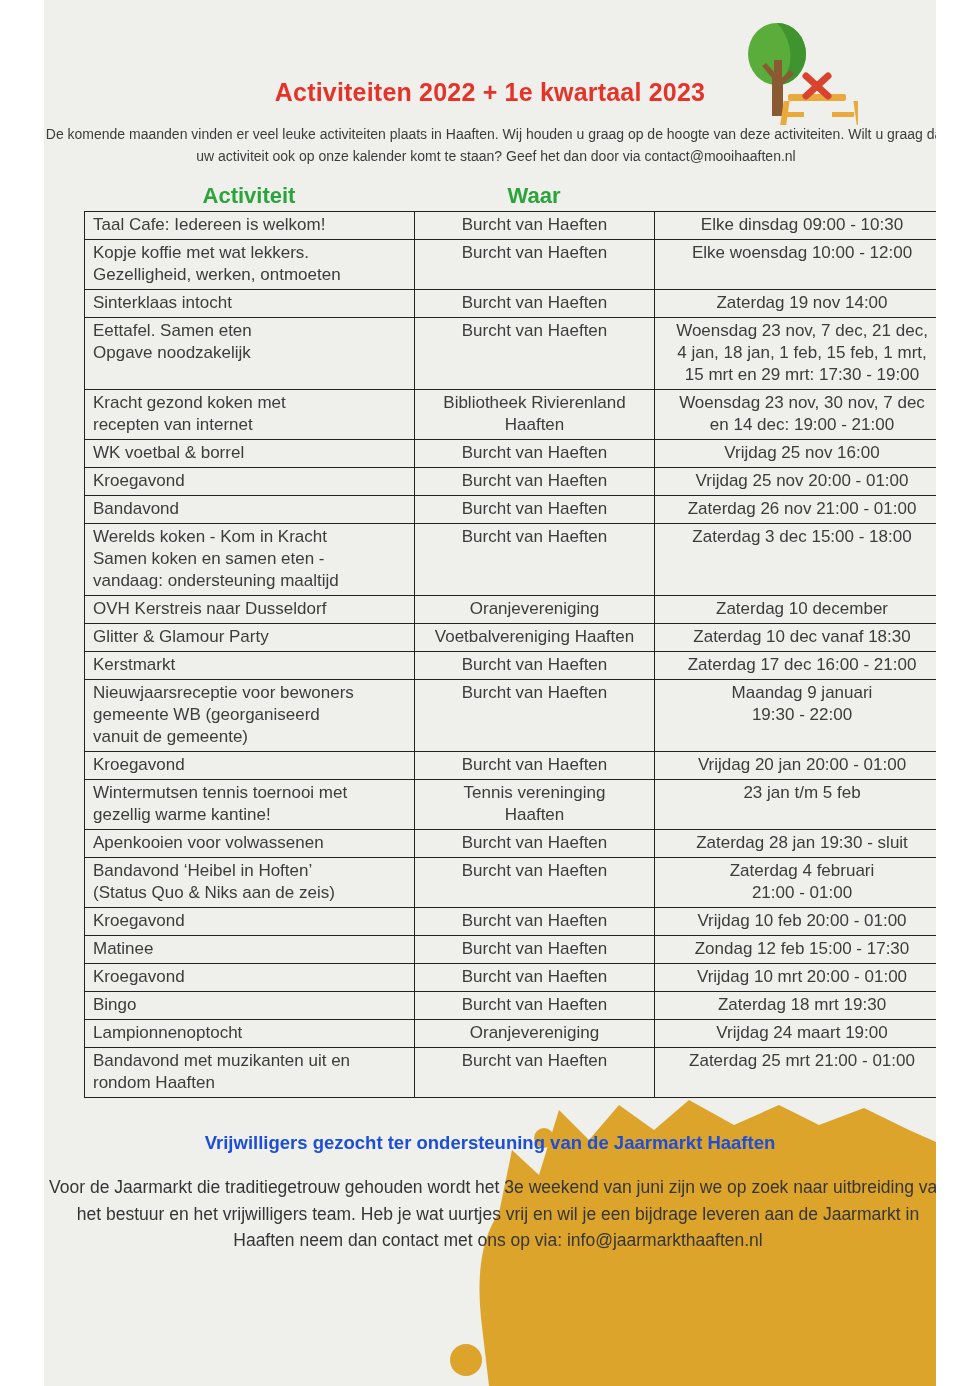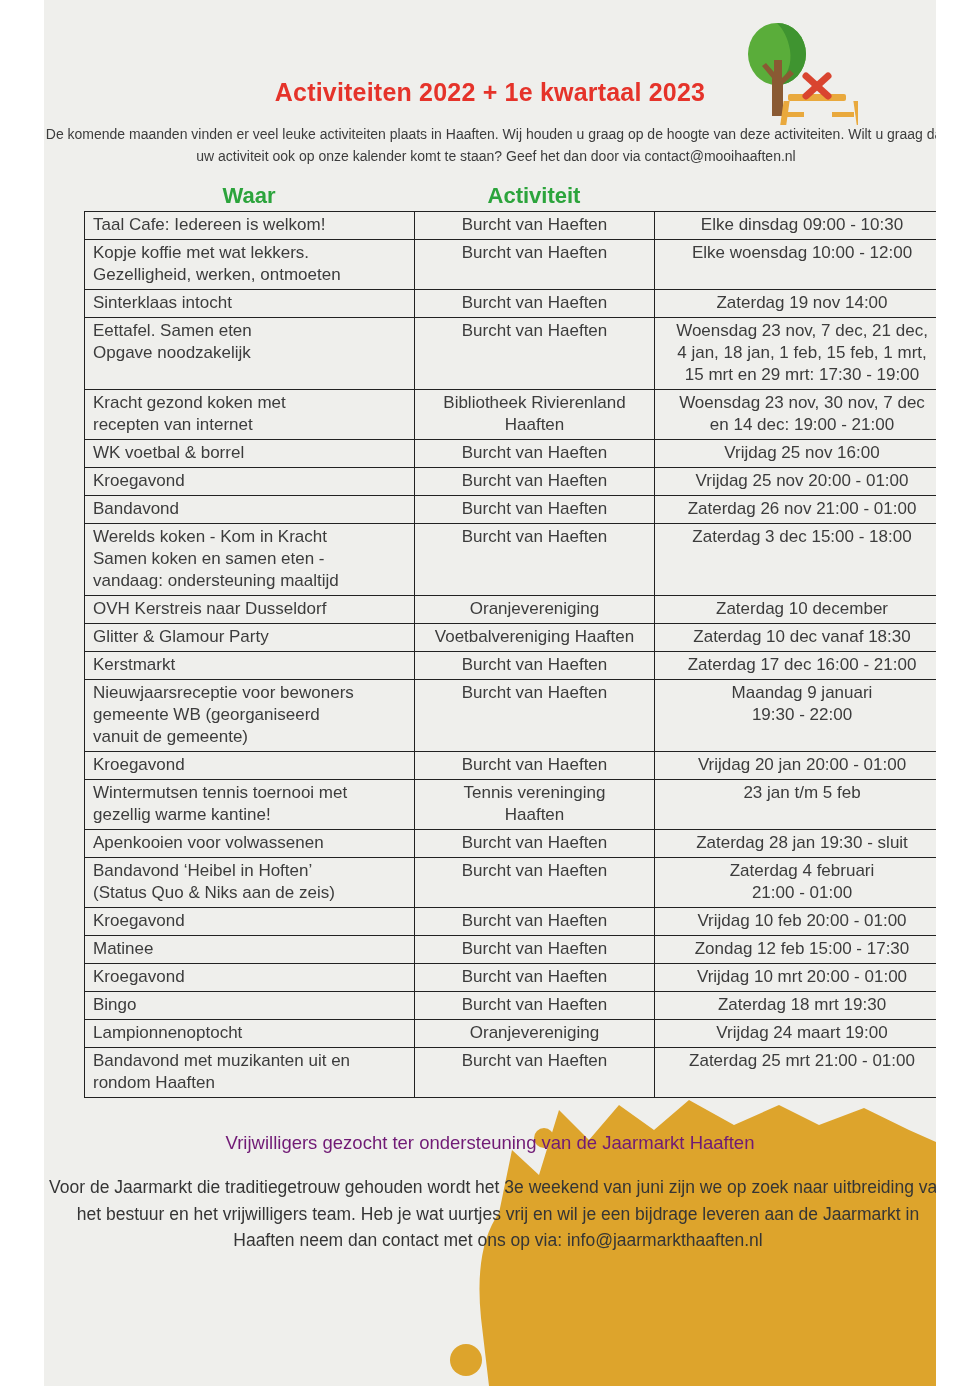--- a/index.html
+++ b/index.html
@@ -57,22 +57,22 @@
     vertical-align:top;
     white-space:pre-line;
     color:#3c3c3c;
   }
   td.cell-left   { text-align:left; }
   td.cell-center { text-align:center; }
 
   .footer-heading {
     margin:34px auto 0;
     text-align:center;
-    font-size:18.5px; font-weight:normal;
-    color:#701a75;
+    font-size:18.5px; font-weight:bold;
+    color:#1d4ed8;
   }
   .footer-text {
     width:908px; margin:20px auto 0;
     text-align:center;
     font-size:17.5px; line-height:1.5;
     color:#353535;
   }
 </style>
 </head>
 <body>
@@ -103,22 +103,22 @@
       <line x1="96" y1="56" x2="74" y2="76"></line>
     </g>
   </svg>
 
   <div class="content">
     <h1 class="title">Activiteiten 2022 + 1e kwartaal 2023</h1>
 
     <p class="intro">De komende maanden vinden er veel leuke activiteiten plaats in Haaften. Wij houden u graag op de hoogte van deze activiteiten. Wilt u graag dat uw activiteit ook op onze kalender komt te staan? Geef het dan door via contact@mooihaaften.nl</p>
 
     <div class="col-headers">
+      <div>Activiteit</div>
       <div>Waar</div>
-      <div>Activiteit</div>
     </div>
 
     <table class="activities">
       <colgroup>
         <col style="width:330px">
         <col style="width:240px">
         <col style="width:295px">
       </colgroup>
       <tbody>
           <tr>

